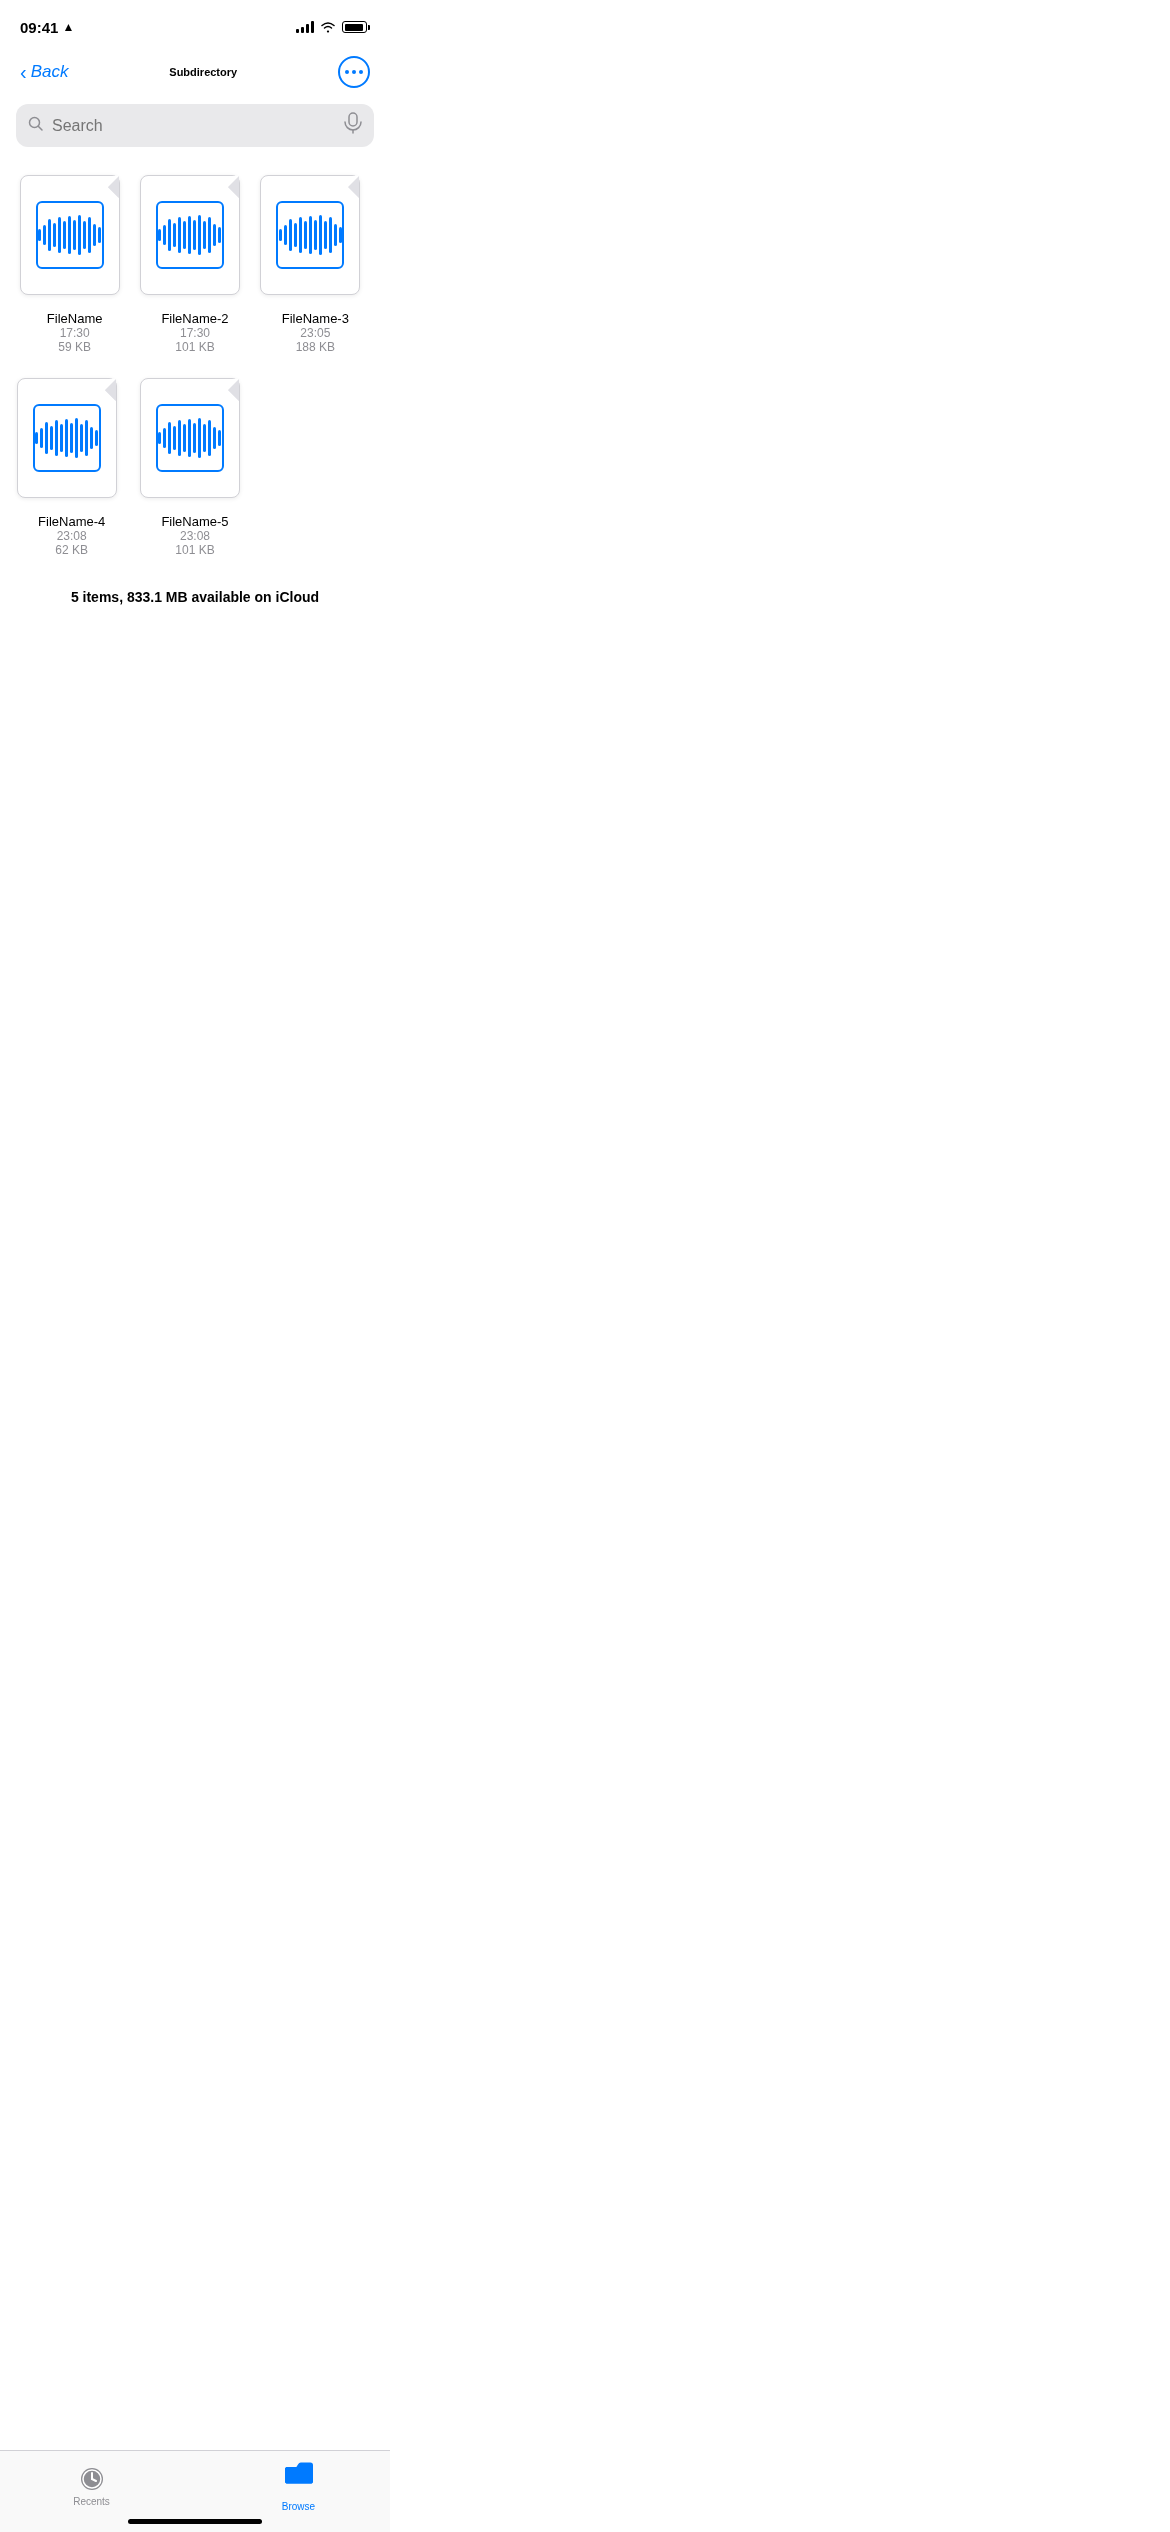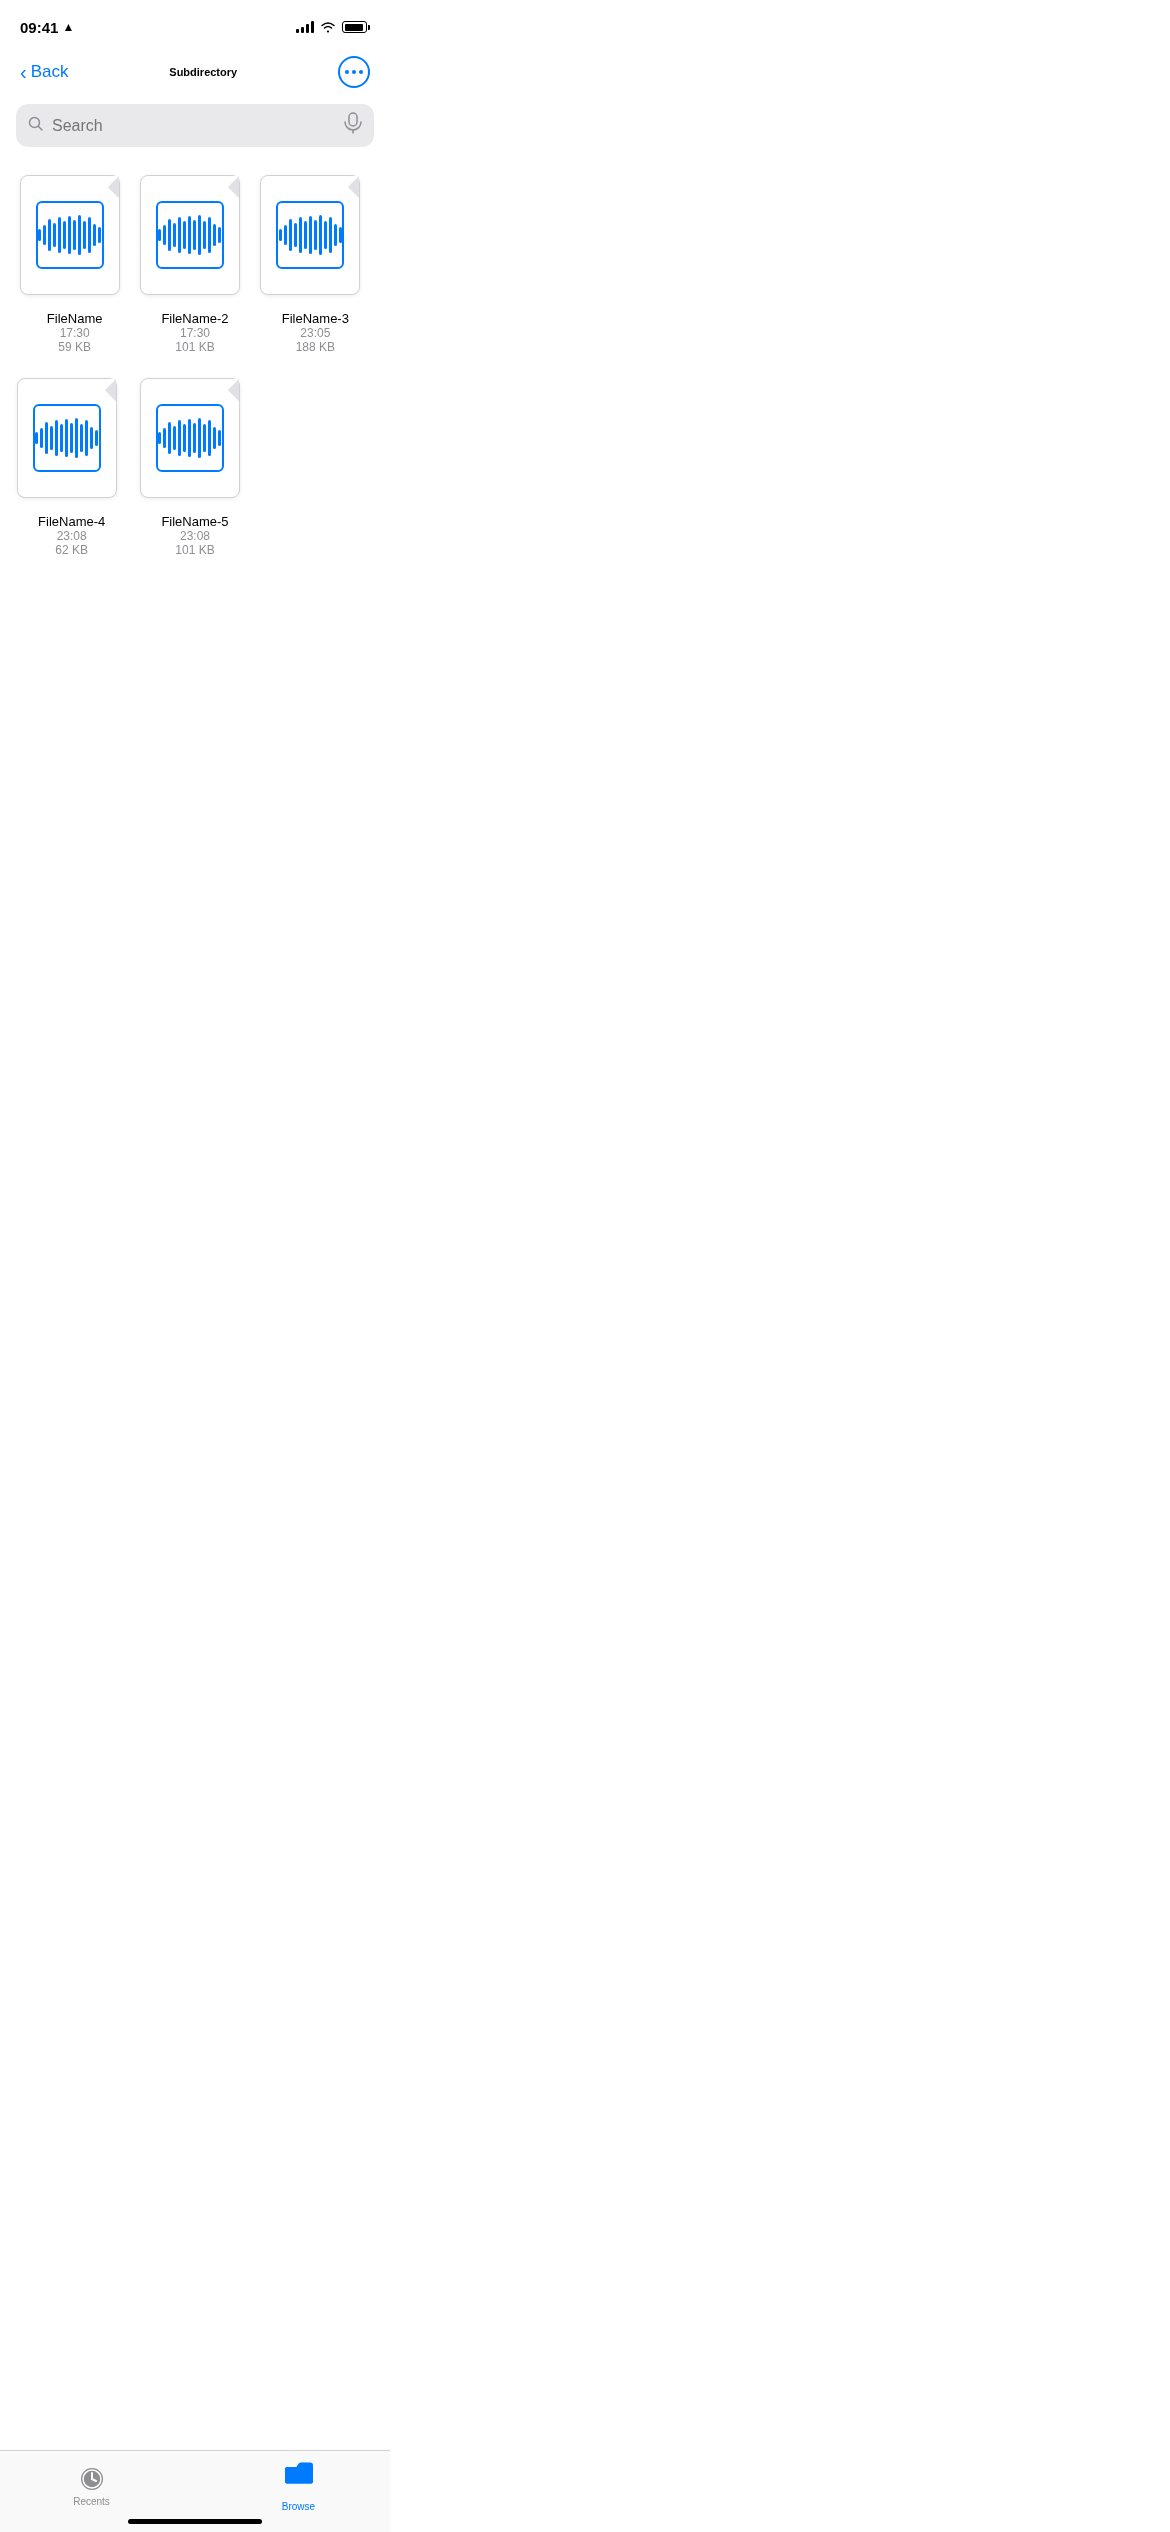--- a/index.html
+++ b/index.html
@@ -378,21 +378,21 @@
         <div class="battery-fill"></div>
       </div>
       <div class="battery-tip"></div>
     </div>
   </div>
 </div>
 
 <div class="nav-bar">
   <div class="nav-back">
     <span class="nav-back-chevron">‹</span>
-    <span style="color:#007AFF;font-size:17px;">Back</span>
+    <span style="color:#007AFF;font-size:17px;font-style:italic;">Back</span>
   </div>
   <span class="nav-title">Subdirectory</span>
   <div class="nav-more">
     <div class="nav-more-dots">
       <span></span>
         <span></span>
         <span></span>
     </div>
   </div>
 </div>
@@ -557,20 +557,21 @@
             </div>
           </div>
         </div>
       </div>
       <span class="file-name">FileName-5</span>
       <span class="file-time">23:08</span>
       <span class="file-size">101 KB</span>
     </div>
   </div>
 
+  <div class="footer-info">5 items, 833.1 MB available on iCloud</div>
 
 </div>
 
 <div class="tab-bar">
   <div class="tab-item">
     <div class="tab-icon">
       <svg width="28" height="28" viewBox="0 0 28 28">
         <circle cx="14" cy="14" r="11" fill="#8E8E93"></circle>
         <circle cx="14" cy="14" r="9" fill="#8E8E93" stroke="white" stroke-width="1.5"></circle>
         <line x1="14" y1="8" x2="14" y2="14" stroke="white" stroke-width="2" stroke-linecap="round"></line>

